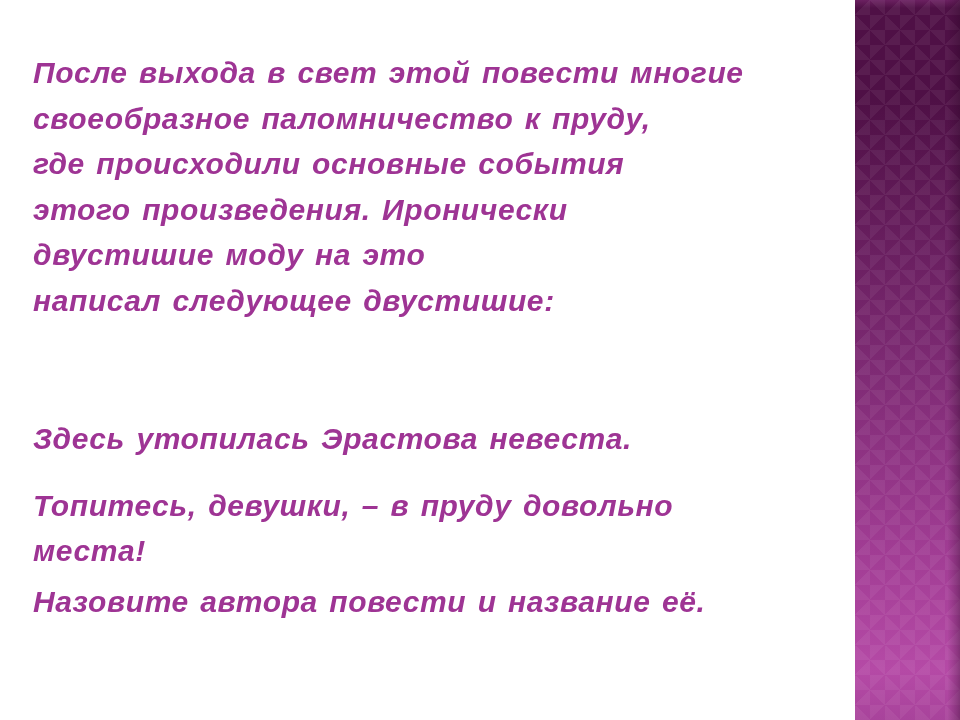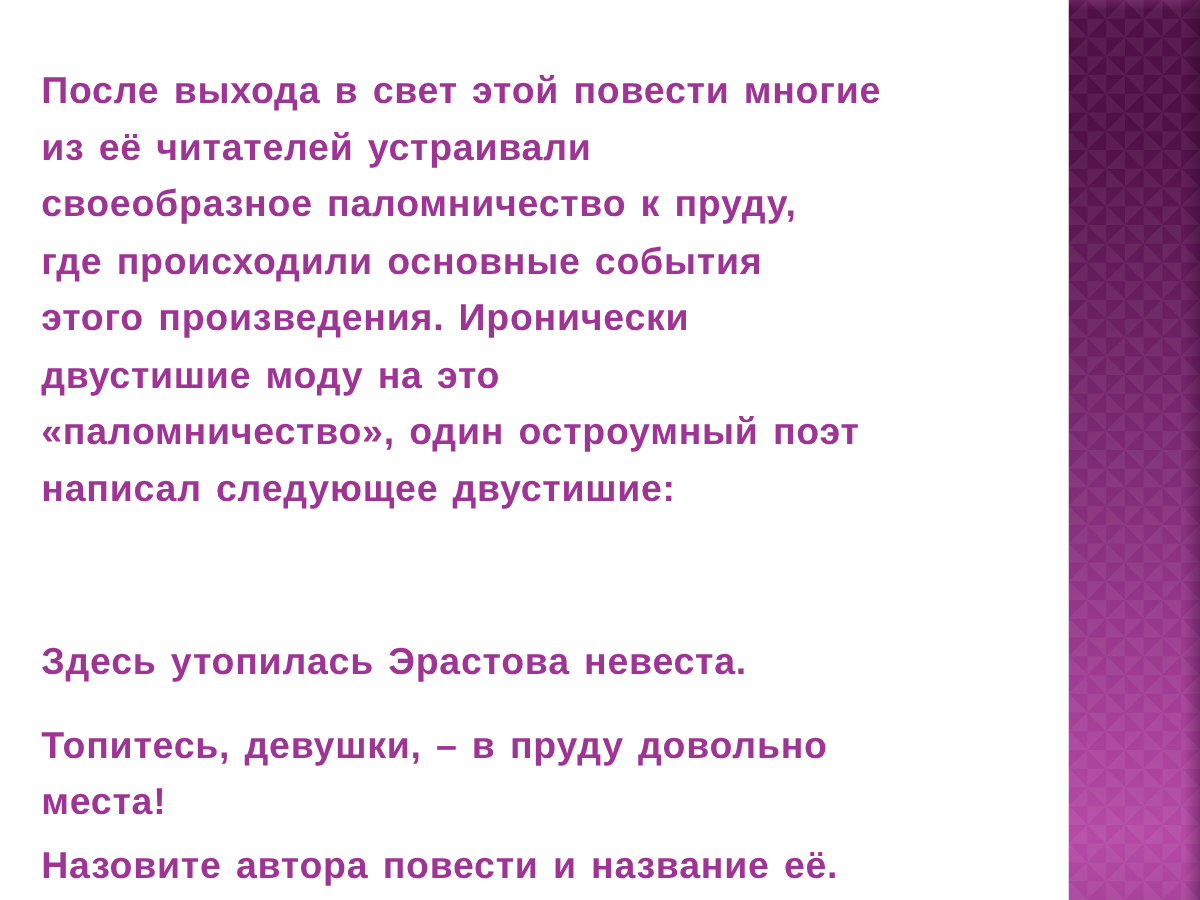--- a/index.html
+++ b/index.html
@@ -11,20 +11,21 @@
     height: 720px;
     overflow: hidden;
     background: var(--background, #ffffff);
     font-family: "Liberation Sans", "DejaVu Sans", sans-serif;
   }
   .slide {
     position: relative;
     width: 960px;
     height: 720px;
     background: var(--background, #ffffff);
+    font-style: italic;
   }
   .text-block {
     position: absolute;
     left: 33px;
     top: 50px;
     width: 800px;
     color: var(--text-color, #9e3494);
     font-size: 30px;
     font-weight: bold;
     line-height: 45.5px;
@@ -73,26 +74,24 @@
   }
 </style>
 </head>
 <body>
 
 <div class="slide">
 
   <div class="text-block">
     <div class="para body-paragraph">
         <div class="line">После выхода в свет этой повести многие</div>
-        <div class="line">из её читателей устраивали</div>
         <div class="line">своеобразное паломничество к пруду,</div>
         <div class="line">где происходили основные события</div>
         <div class="line">этого произведения. Иронически</div>
         <div class="line">двустишие моду на это</div>
-        <div class="line">«паломничество», один остроумный поэт</div>
         <div class="line">написал следующее двустишие:</div>
       </div>
 
     <div class="para couplet-line1">
         <div class="line">Здесь утопилась Эрастова невеста.</div>
       </div>
 
     <div class="para couplet-line2">
         <div class="line">Топитесь, девушки, – в пруду довольно</div>
         <div class="line">места!</div>

